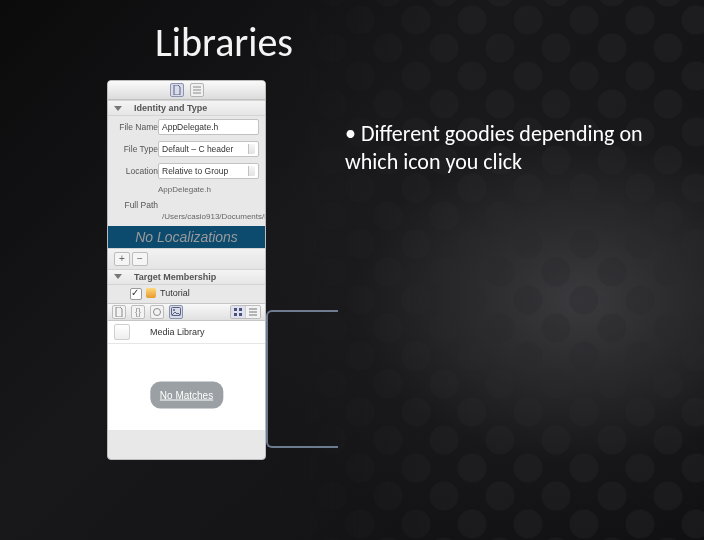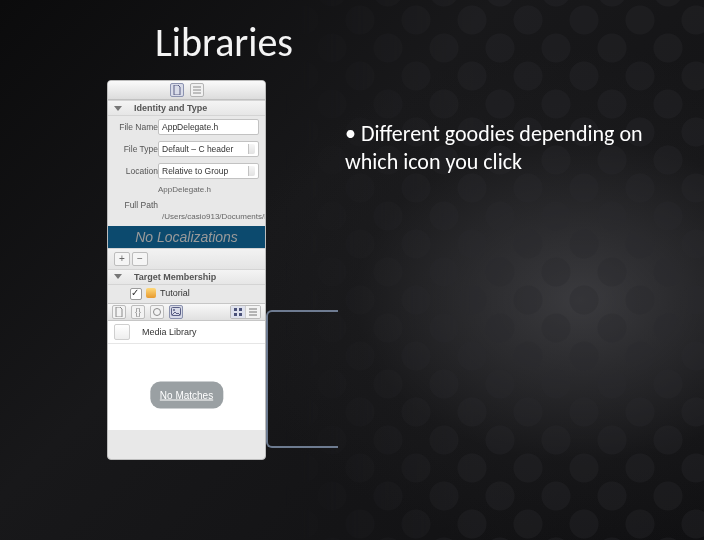--- a/index.html
+++ b/index.html
@@ -48,21 +48,21 @@
   .aicon{width:10px;height:10px;background:linear-gradient(#ffd97a,#e79a2f);border-radius:2px;flex:0 0 10px;}
   
   .libTb{height:16px;background:linear-gradient(#f8f8f8,#e0e0e0);border-top:1px solid #c6c6c6;border-bottom:1px solid #c6c6c6;display:flex;align-items:center;justify-content:space-between;padding:0 4px;}
   .libLeft{display:flex;align-items:center;gap:5px;}
   .libLeft .li{width:12px;height:12px;border:1px solid #bcbcbc;border-radius:2px;background:#f3f3f3;color:#8a8a8a;display:flex;align-items:center;justify-content:center;font-size:9px;}
   .libLeft .li.sel{background:#d8dbe8;border-color:#8a91ad;color:#474e75;}
   .libRight{display:flex;align-items:center;gap:0;border:1px solid #bcbcbc;border-radius:2px;overflow:hidden;}
   .libRight .seg{width:14px;height:12px;background:#f3f3f3;display:flex;align-items:center;justify-content:center;font-size:8px;color:#777;}
   .libRight .seg + .seg{border-left:1px solid #cfcfcf;}
   .libRight .seg.sel{background:#dfe2ee;color:#4a5178;}
-  .mediaRow{display:flex;align-items:center;gap:12px;padding:3px 6px;background:#fff;border-bottom:1px solid #e6e6e6;}
+  .mediaRow{display:flex;align-items:center;gap:20px;padding:3px 6px;background:#fff;border-bottom:1px solid #e6e6e6;}
   .mediaRow .thumb{width:14px;height:14px;border:1px solid #cfcfcf;border-radius:2px;background:linear-gradient(#fff,#eee);}
   .mediaArea{background:#fff;height:86px;position:relative;}
   .noMatch{position:absolute;left:50%;top:60%;transform:translate(-50%,-50%);background:#9aa0a3;color:#fff;font-size:10px;padding:8px 10px;border-radius:10px;text-decoration:underline;}
   
   .bracket{position:absolute;left:266px;top:310px;width:70px;height:134px;border:2px solid #7d8da6;border-right:none;border-radius:6px 0 0 6px;opacity:.85;}
 </style>
 </head>
 <body>
 
 <div class="stage">

